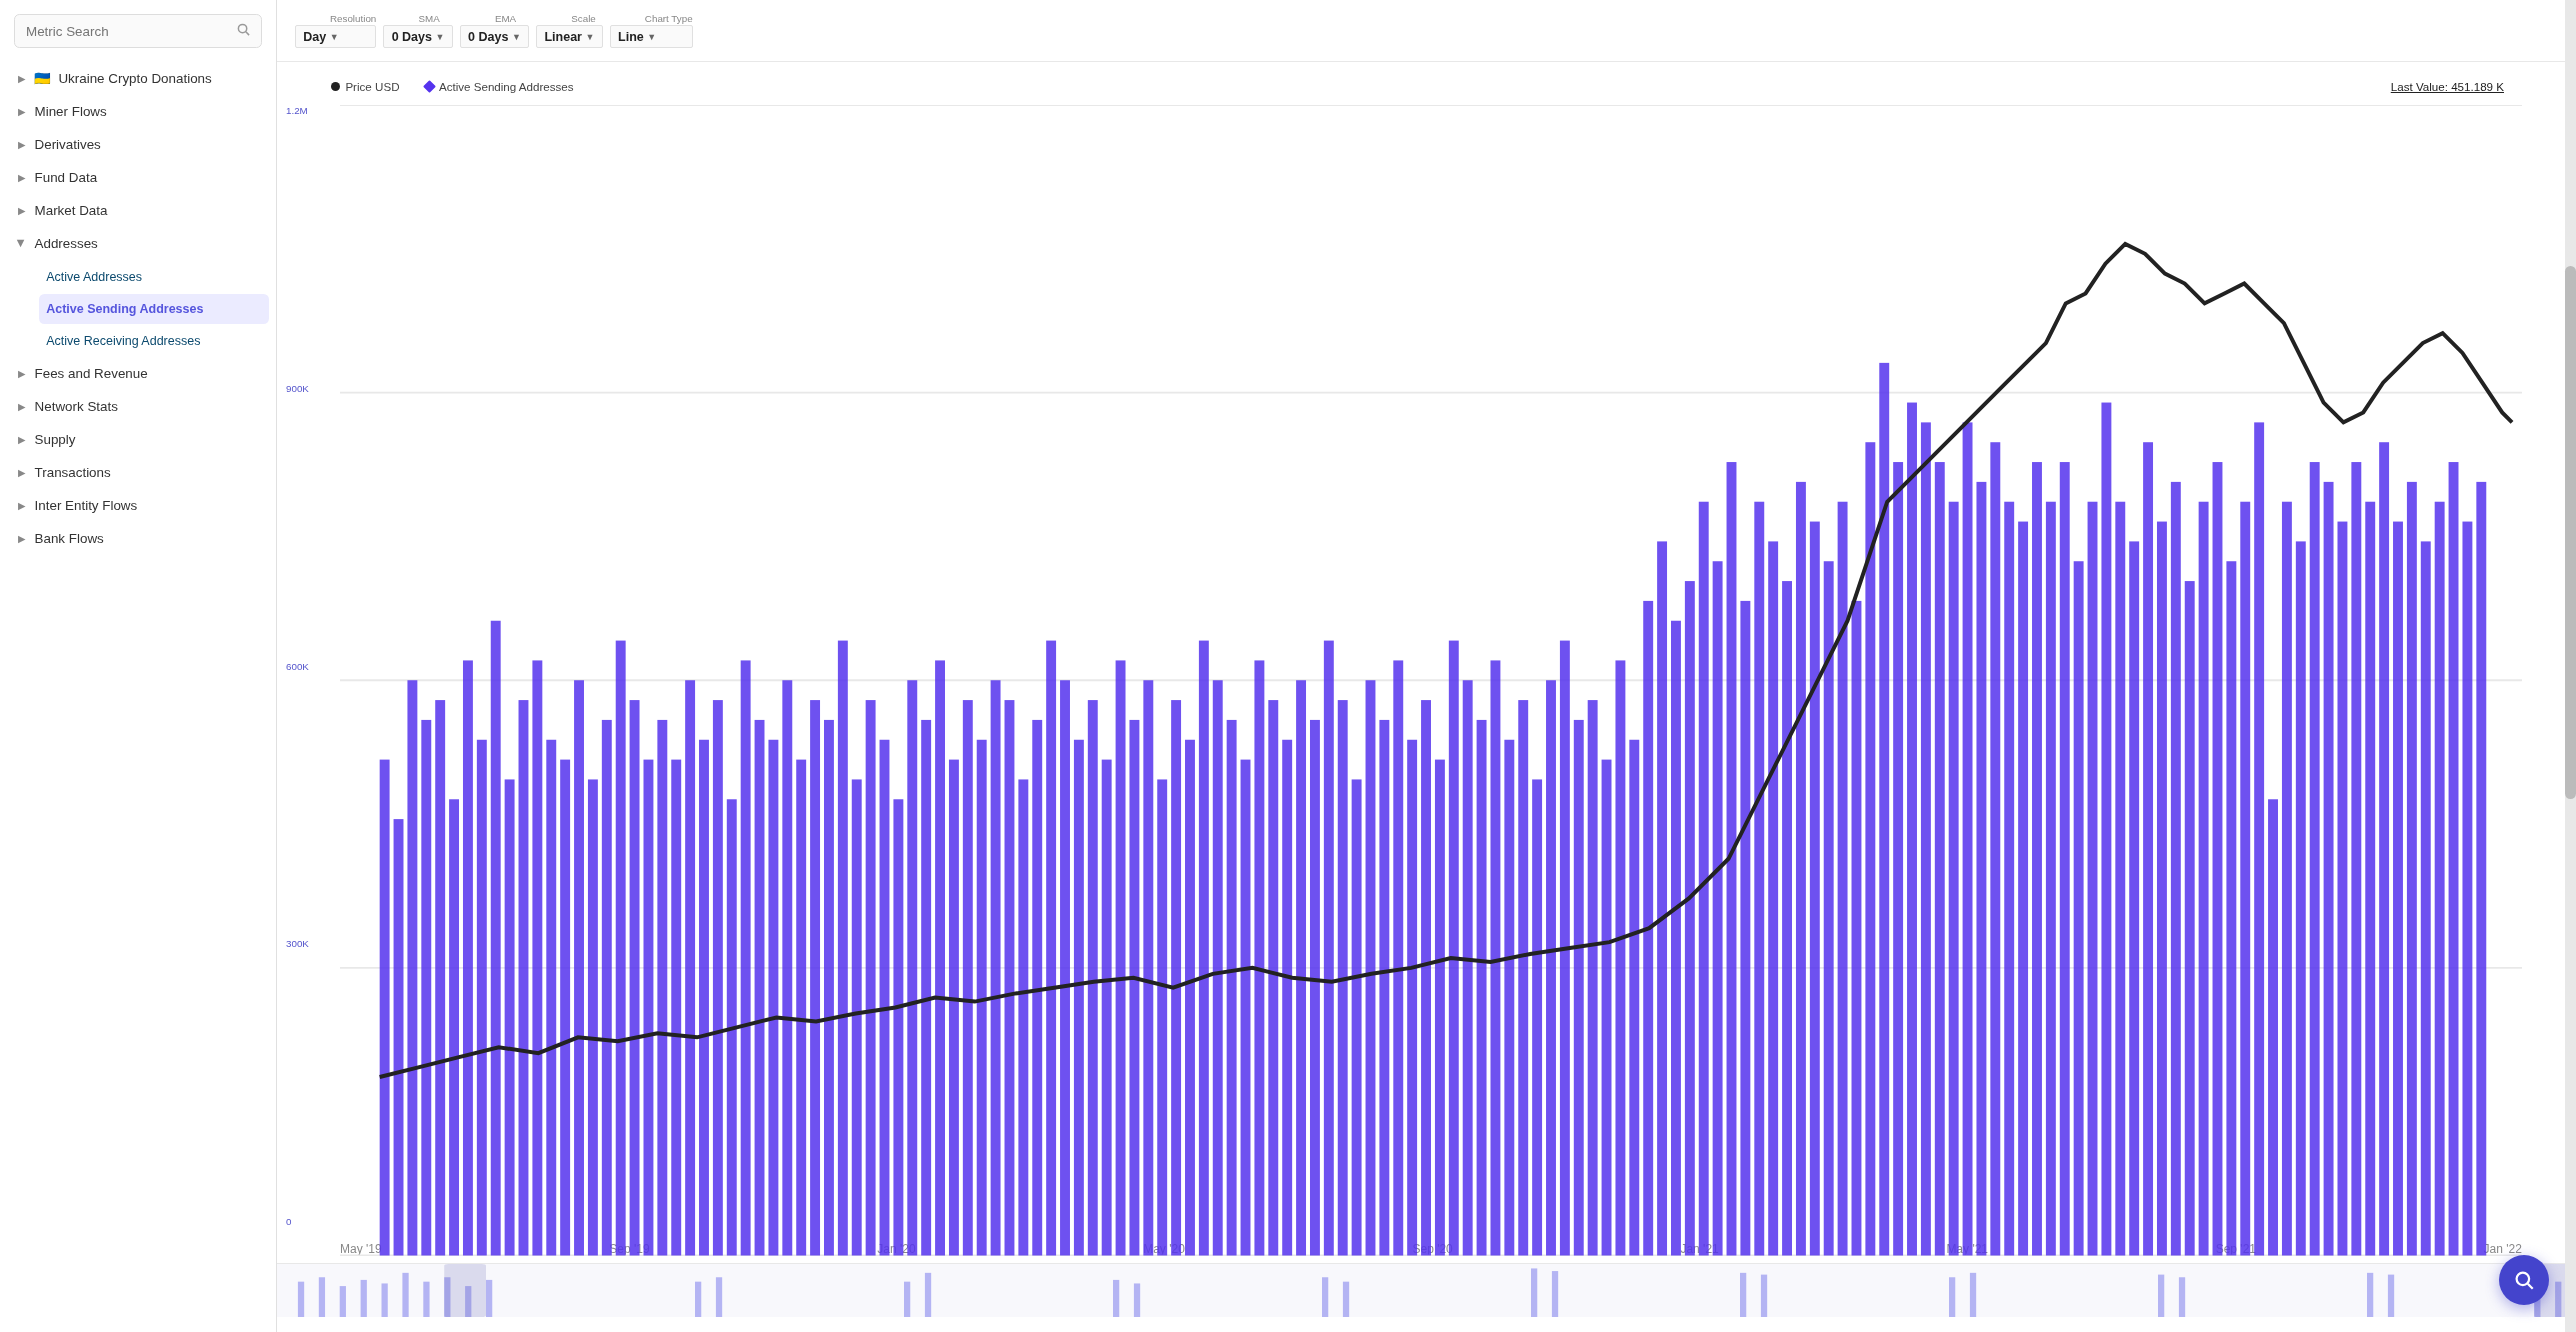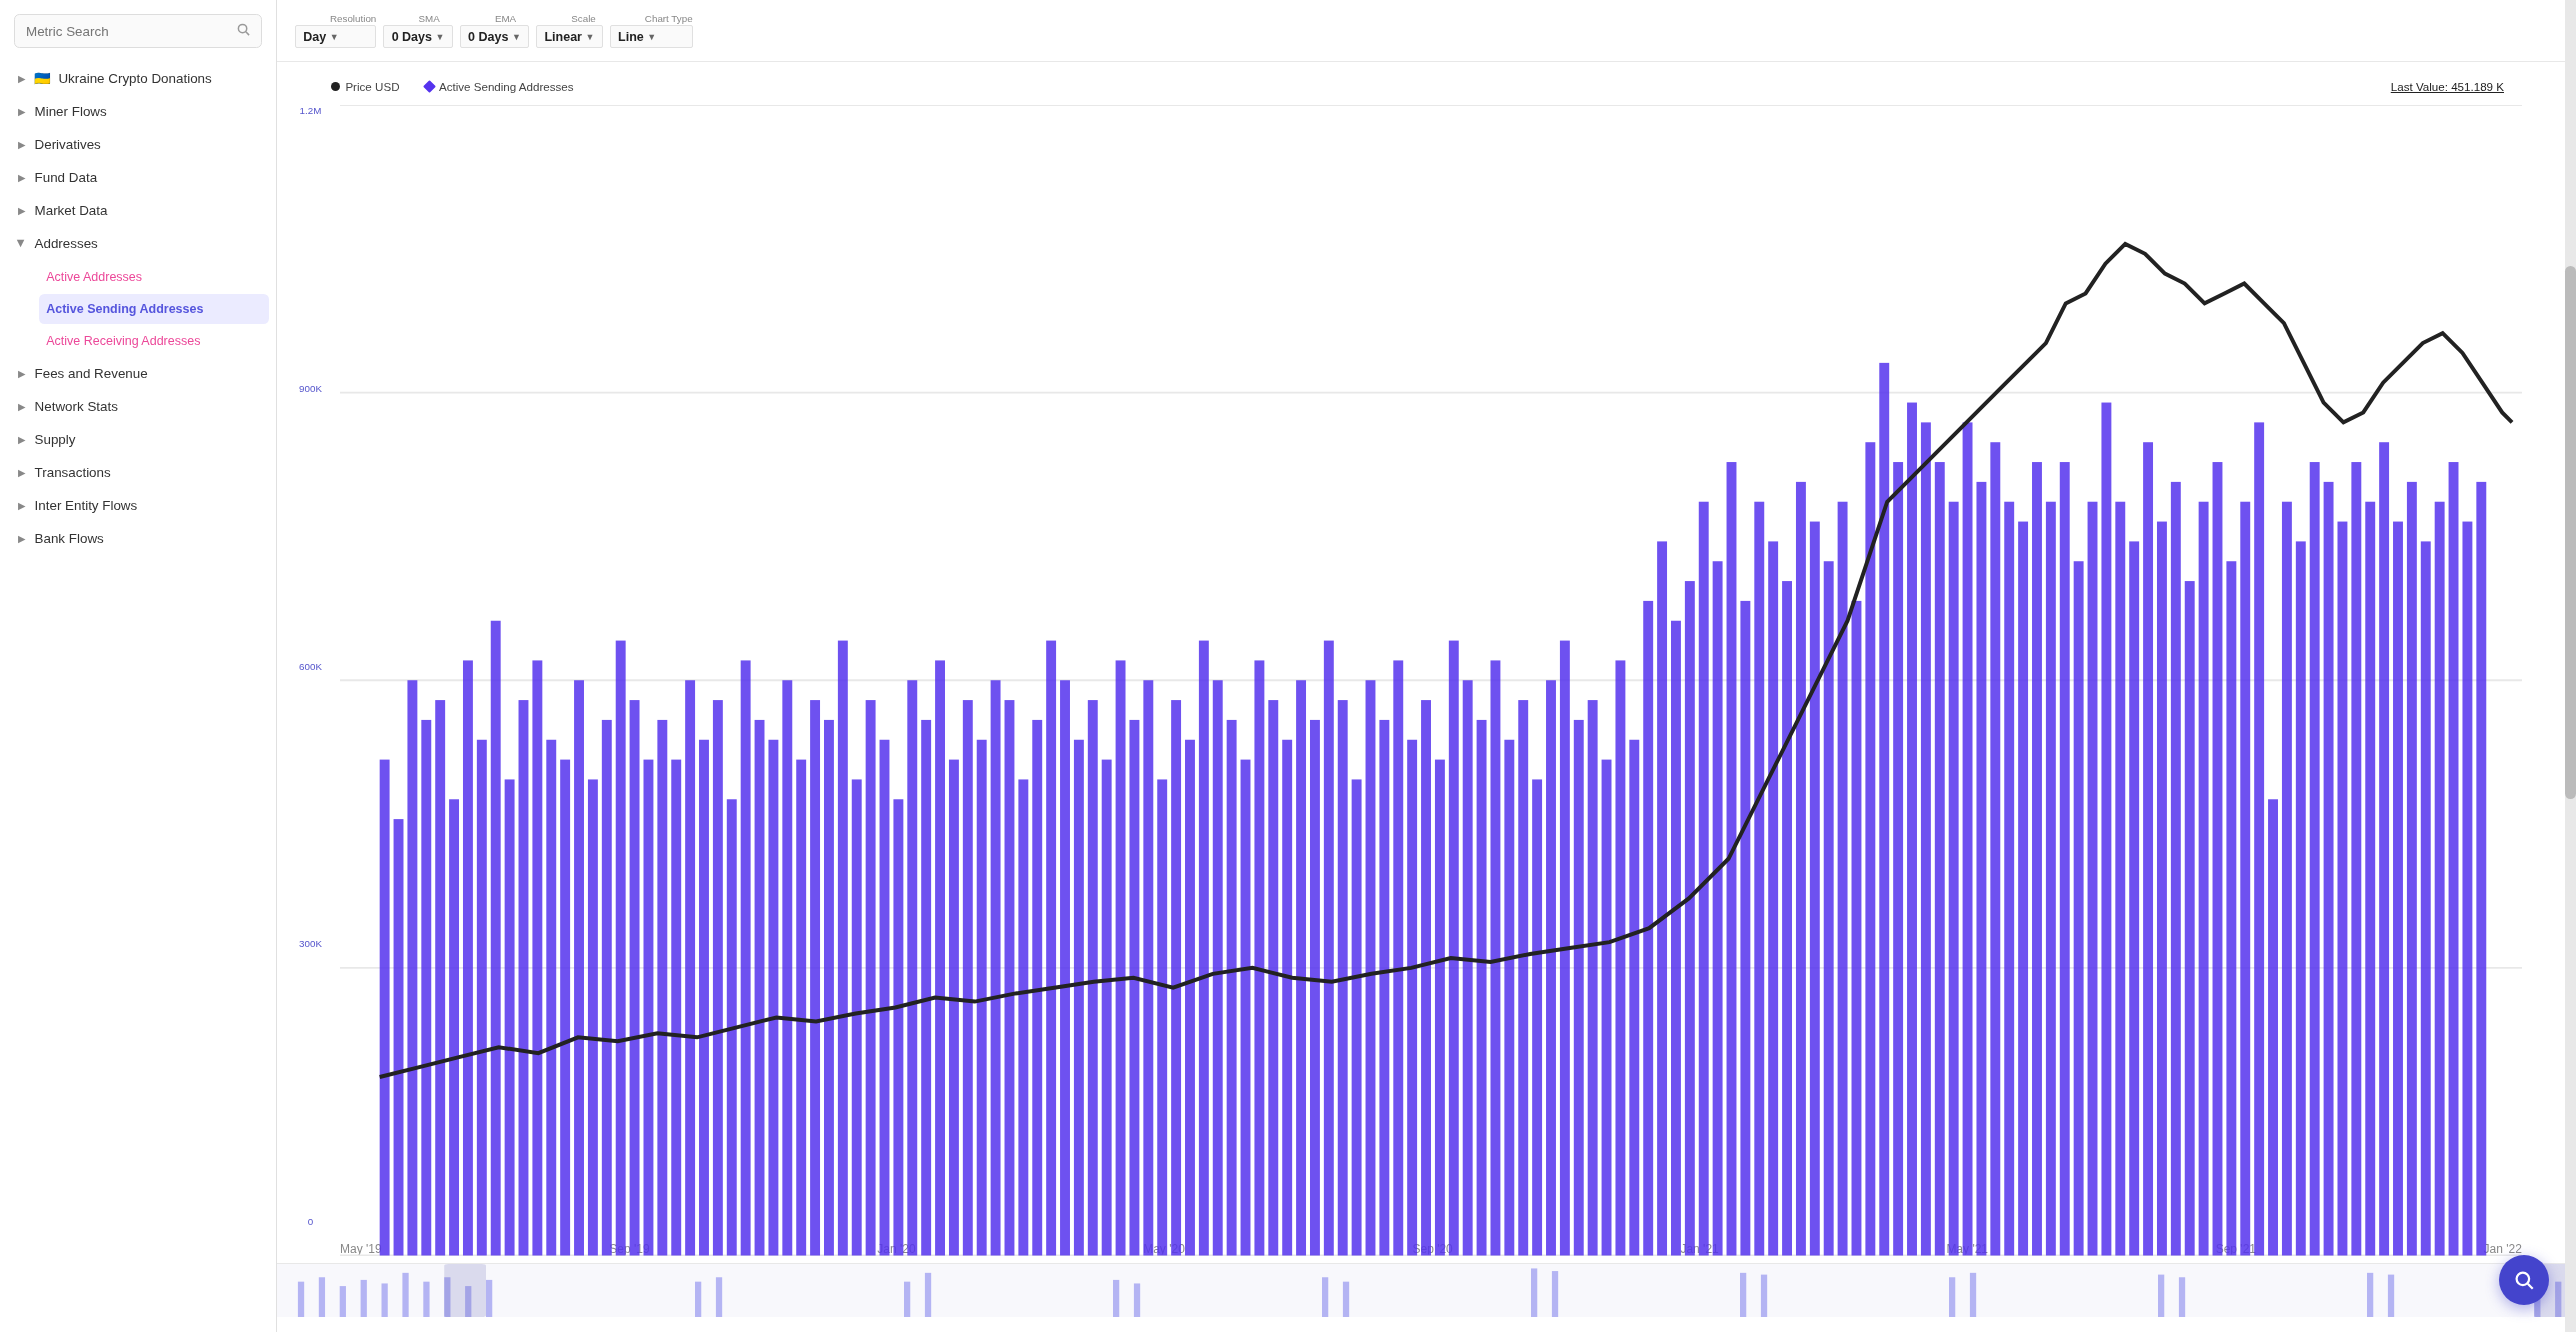--- a/index.html
+++ b/index.html
@@ -40,21 +40,21 @@
       user-select: none;
     }
     .nav-item .arrow { margin-right: 9px; font-size: 9.8px; color: #888; }
     .nav-item .flag { margin-right: 7.2px; }
 
     .nav-item.expanded { font-weight: 500; }
     .nav-sub { padding-left: 39px; }
     .nav-sub-item {
       padding: 8px 14.3px 8px 0;
       font-size: 12.5px;
-      color: #ec4899;
+      color: #0c4a6e;
       cursor: pointer;
       border-radius: 5.4px;
       margin: 1.8px 7.2px 1.8px 0;
       padding-left: 7.2px;
     }
     .nav-sub-item.active {
       background: #ebebff;
       color: #5555dd;
       font-weight: 600;
     }
@@ -148,21 +148,21 @@
 
     
     .y-axis-left {
       position: absolute;
       left: 9px;
       top: 9px;
       bottom: 36px;
       display: flex;
       flex-direction: column;
       justify-content: space-between;
-      align-items: center;
+      align-items: flex-start;
       font-size: 9.8px;
       color: #5555cc;
       width: 49px;
     }
     .y-axis-right {
       position: absolute;
       right: 9px;
       top: 9px;
       bottom: 36px;
       display: flex;

